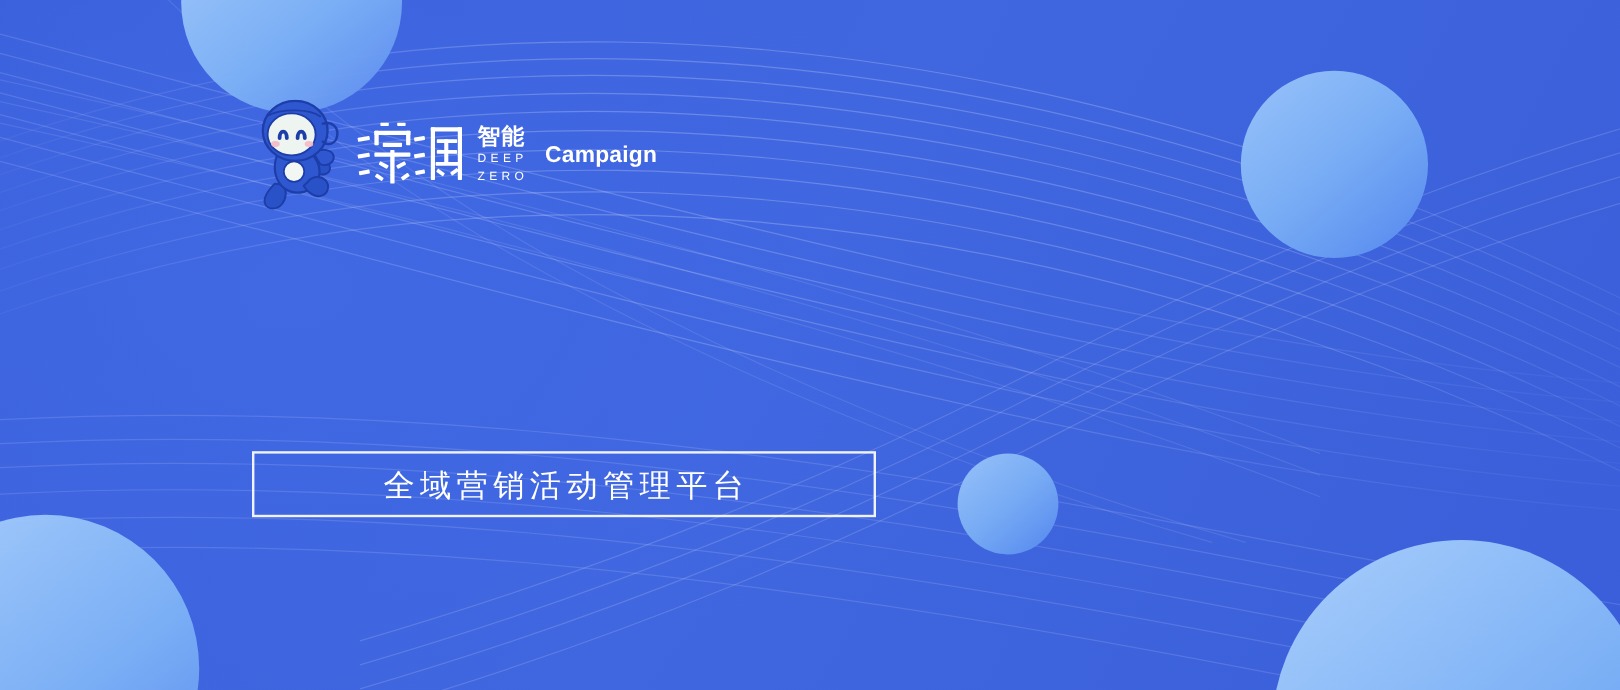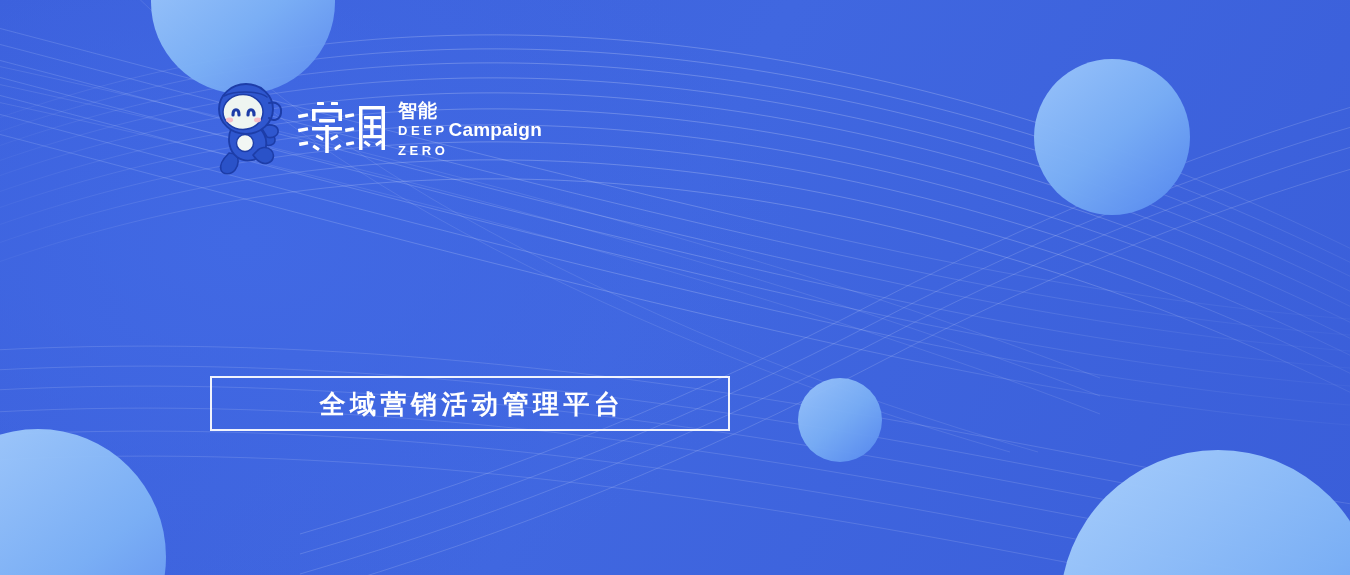--- a/index.html
+++ b/index.html
@@ -50,36 +50,37 @@
     display: flex;
     align-items: center;
     height: 58px;
   }
   #logo-cn svg { display: block; }
 
   #logo-sub {
     flex: none;
     display: flex;
     flex-direction: column;
-    justify-content: space-between;
+    justify-content: center;
     height: 58px;
+    margin-right: 14px;
     padding-bottom: 1px;
   }
   .logo-sub-cn {
     color: #ffffff;
     font-size: 19px;
     font-weight: 700;
     line-height: 1.02;
     letter-spacing: 1px;
     white-space: nowrap;
   }
   .logo-sub-en {
     color: #ffffff;
-    font-size: 13px;
-    font-weight: 700;
+    font-size: 10px;
+    font-weight: 400;
     line-height: 1.22;
     letter-spacing: 3.6px;
     white-space: nowrap;
     margin-top: 3px;
   }
 
   #logo-en {
     flex: none;
     color: #ffffff;
     font-size: 19px;
@@ -112,21 +113,21 @@
     height: 55px;
     box-sizing: border-box;
     border: 2px solid rgba(255, 255, 255, 0.92);
     display: flex;
     align-items: center;
     justify-content: center;
   }
   #subtitle-text {
     color: #ffffff;
     font-size: 26px;
-    font-weight: 700;
+    font-weight: 400;
     letter-spacing: 4.5px;
     line-height: 1;
     white-space: nowrap;
     padding-left: 4px;
   }
 </style>
 </head>
 <body>
 
 <div id="banner">

